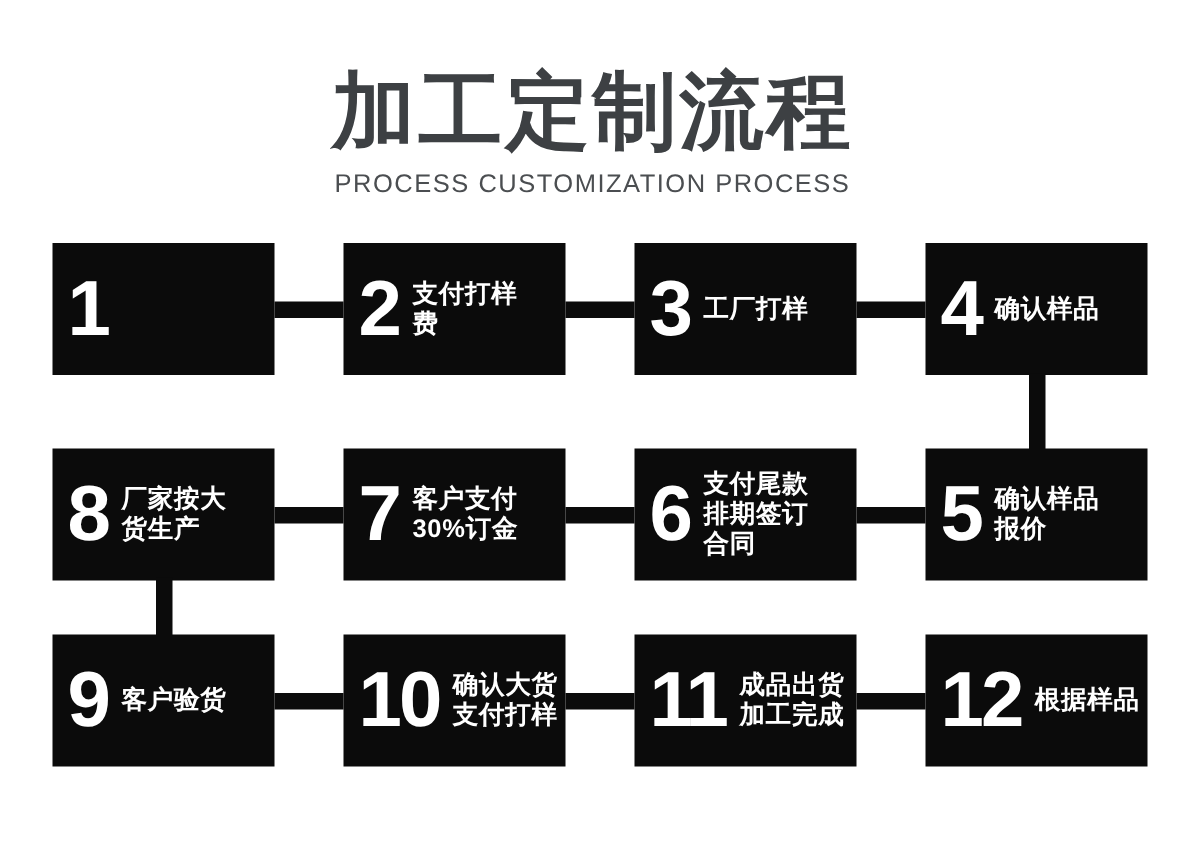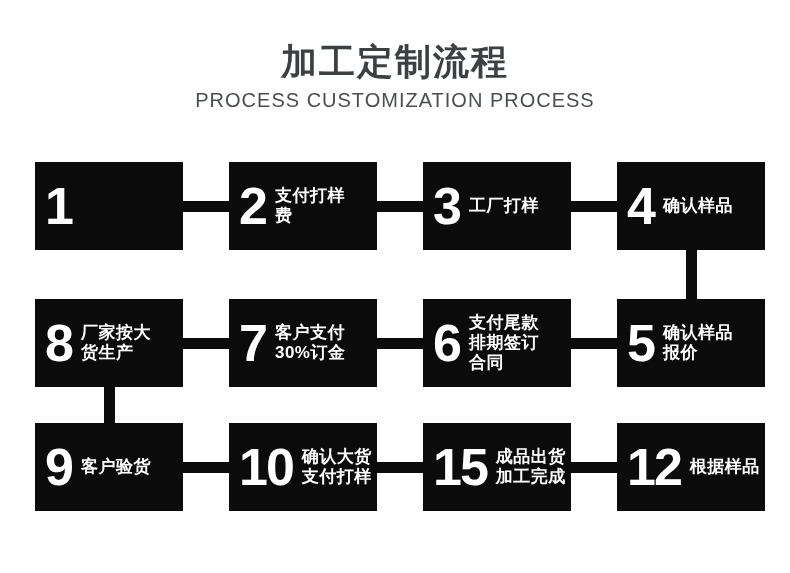--- a/index.html
+++ b/index.html
@@ -12,29 +12,29 @@
     width:790px;height:573px;
     margin:0 auto;
     background:var(--background,#fff);
     overflow:hidden;
   }
   .header{
     position:absolute;top:40px;left:0;width:790px;
     text-align:center;
   }
   .title{
-    font-size:36px;
+    font-size:56px;
     font-weight:800;
     letter-spacing:2px;
     color:var(--title,#3d4043);
     line-height:1.2;
   }
   .subtitle{
     margin-top:6px;
-    font-size:20px;
+    font-size:17px;
     font-weight:400;
     letter-spacing:1px;
     color:var(--subtitle,#4b4e51);
   }
   .step{
     position:absolute;
     width:148px;height:88px;
     background:var(--box_bg,#0b0b0b);
     color:var(--step_text,#fff);
     display:flex;
@@ -122,21 +122,21 @@
   <div class="step r3 c1">
     <span class="num">9</span>
     <span class="label">客户验货</span>
   </div>
   <div class="step r3 c2">
     <span class="num">10</span>
     <span class="label">确认大货
 支付打样</span>
   </div>
   <div class="step r3 c3">
-    <span class="num">15</span>
+    <span class="num">11</span>
     <span class="label">成品出货
 加工完成</span>
   </div>
   <div class="step r3 c4">
     <span class="num">12</span>
     <span class="label">根据样品</span>
   </div>
 
   <div class="conn h hr1 hg1"></div>
   <div class="conn h hr1 hg2"></div>

